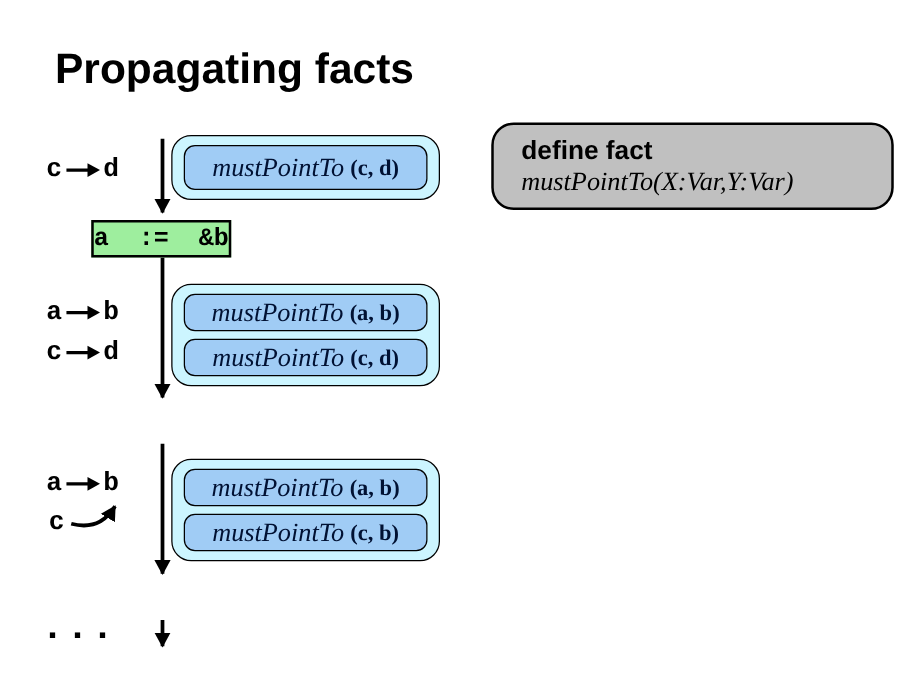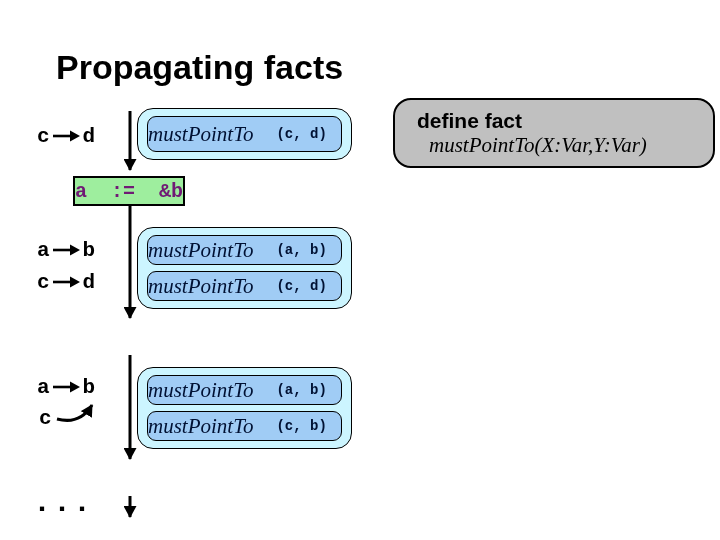--- a/index.html
+++ b/index.html
@@ -1,48 +1,48 @@
 <!DOCTYPE html>
 <html style="--statement-fill: #9EEE9E; --fact-outer-fill: #CCF5FF; --fact-inner-fill: #A0CCF5; --fact-text: #001133; --define-fill: #C0C0C0; --arrow-color: #000000;"><head>
 <meta charset="utf-8">
 <style>
   html,body{margin:0;padding:0;background:#fff;}
   .canvas{position:relative;width:720px;height:540px;background:#ffffff;overflow:hidden;
           font-family:"Liberation Sans",sans-serif;}
-  .title{position:absolute;left:44px;top:36px;margin:12px;font-size:34px;font-weight:bold;color:#000;}
+  .title{position:absolute;left:44px;top:36px;margin:0;font-size:34px;font-weight:bold;color:#000;}
   .overlay{position:absolute;left:0;top:0;width:720px;height:540px;}
 
   .ptr{position:absolute;display:flex;align-items:center;gap:3px;height:22px;
        font-family:"Liberation Mono",monospace;font-weight:bold;font-size:21px;color:#000;}
   .p1{top:125px;left:37px}.p2{top:239px;left:37px}.p3{top:271px;left:37px}
   .p4{top:376px;left:37px}.p5{top:407px;left:39px}
 
   .stmt{position:absolute;box-sizing:border-box;width:112px;height:30px;
         background:var(--statement-fill,#9EEE9E);border:2px solid #000;
         display:flex;align-items:center;justify-content:center;white-space:pre;
-        font-family:"Liberation Mono",monospace;font-weight:bold;font-size:20px;color:#701a75;}
+        font-family:"Liberation Mono",monospace;font-weight:bold;font-size:20px;color:#000000;}
   .s1{left:73px;top:176px}.s2{left:73px;top:325px}.s3{left:73px;top:466px}
 
   .factgroup{position:absolute;left:137px;box-sizing:border-box;width:215px;
              background:var(--fact-outer-fill,#CCF5FF);border:1.5px solid #000;border-radius:16px;
              display:flex;flex-direction:column;justify-content:center;gap:6px;padding:7px 9px;}
   .fg1{top:108px;height:52px}.fg2{top:227px;height:82px}.fg3{top:367px;height:82px}
   .fact{box-sizing:border-box;height:31px;background:var(--fact-inner-fill,#A0CCF5);
         border:1.5px solid #000;border-radius:9px;display:flex;align-items:center;
-        gap:23px;color:var(--fact-text,#001133);}
+        justify-content:center;gap:5px;color:var(--fact-text,#001133);}
   .fg1 .fact{height:37px}
   .fact .pred{font-family:"Liberation Serif",serif;font-style:italic;font-size:21px;}
-  .fact .args{font-family:Liberation Mono, monospace;font-weight:bold;font-size:14px;}
+  .fact .args{font-family:Liberation Serif, serif;font-weight:bold;font-size:18px;}
 
   .define{position:absolute;left:393px;top:98px;width:322px;height:70px;box-sizing:border-box;
           background:var(--define-fill,#C0C0C0);border:2px solid #000;border-radius:18px;
           padding:9px 0 0 22px;}
   .define .kw{font-size:21px;font-weight:bold;color:#000;line-height:24px;}
   .define .sig{font-family:"Liberation Serif",serif;font-style:italic;font-size:21px;
-               color:#000;margin-left:12px;line-height:25px;}
+               color:#000;margin-left:0;line-height:25px;}
 
   .dots{position:absolute;left:33px;top:486px;font-family:"Liberation Mono",monospace;
         font-weight:bold;font-size:30px;letter-spacing:2px;color:#000;}
 </style>
 </head>
 <body>
 
 <div class="canvas">
 
   <h1 class="title">Propagating facts</h1>

